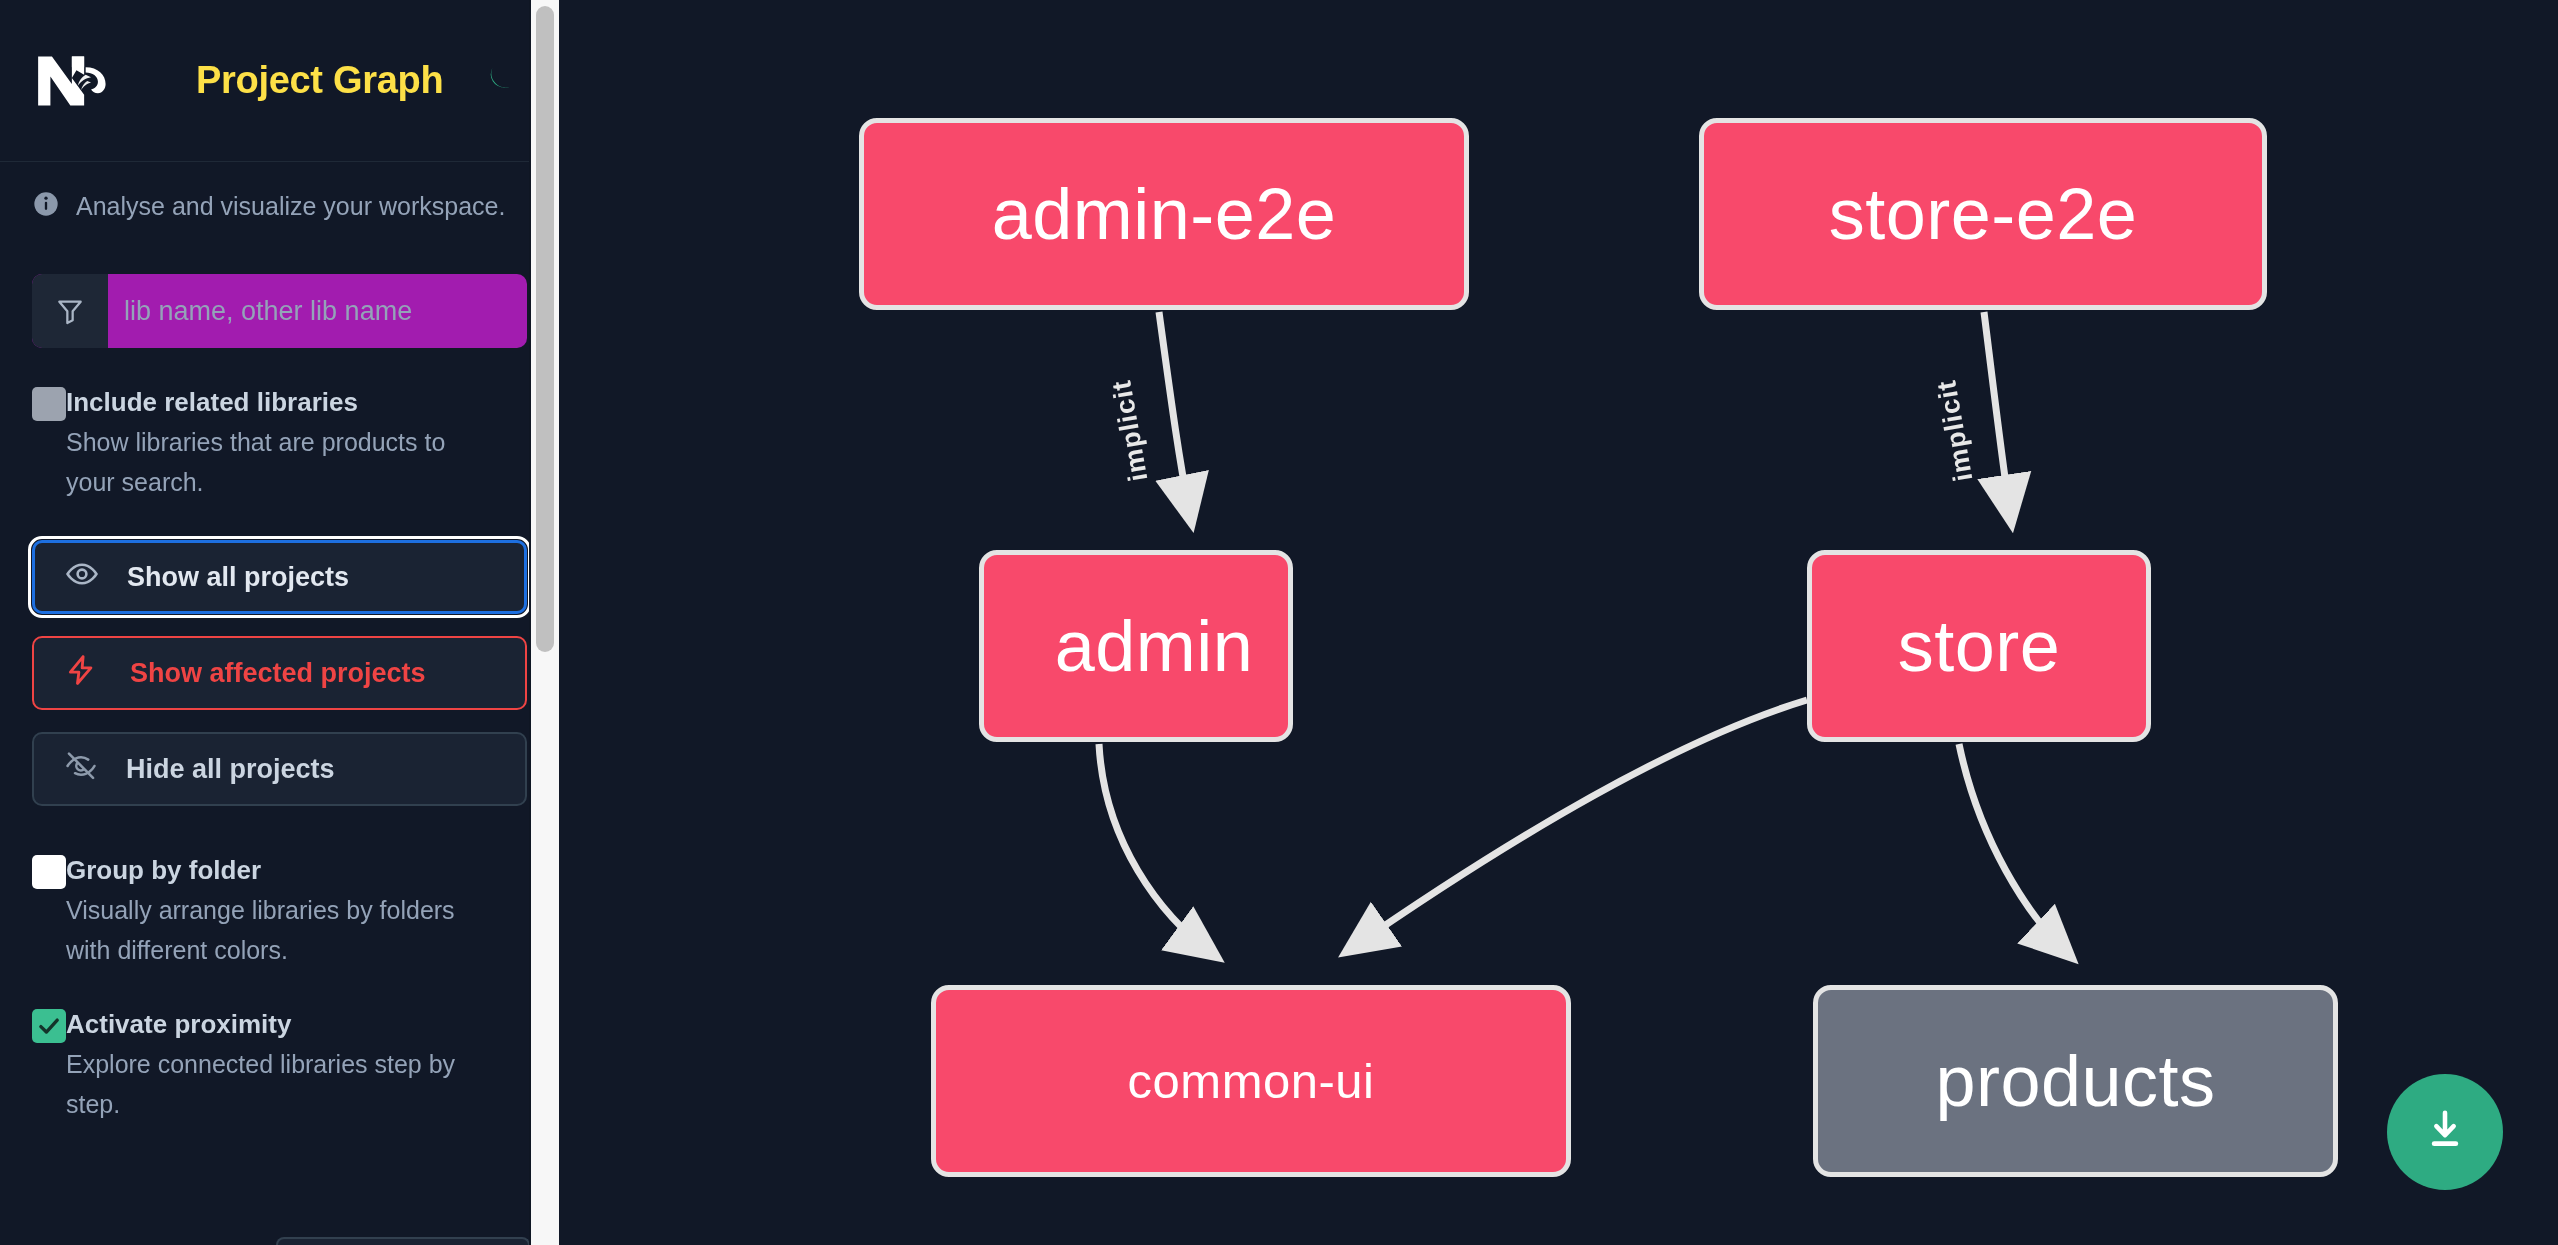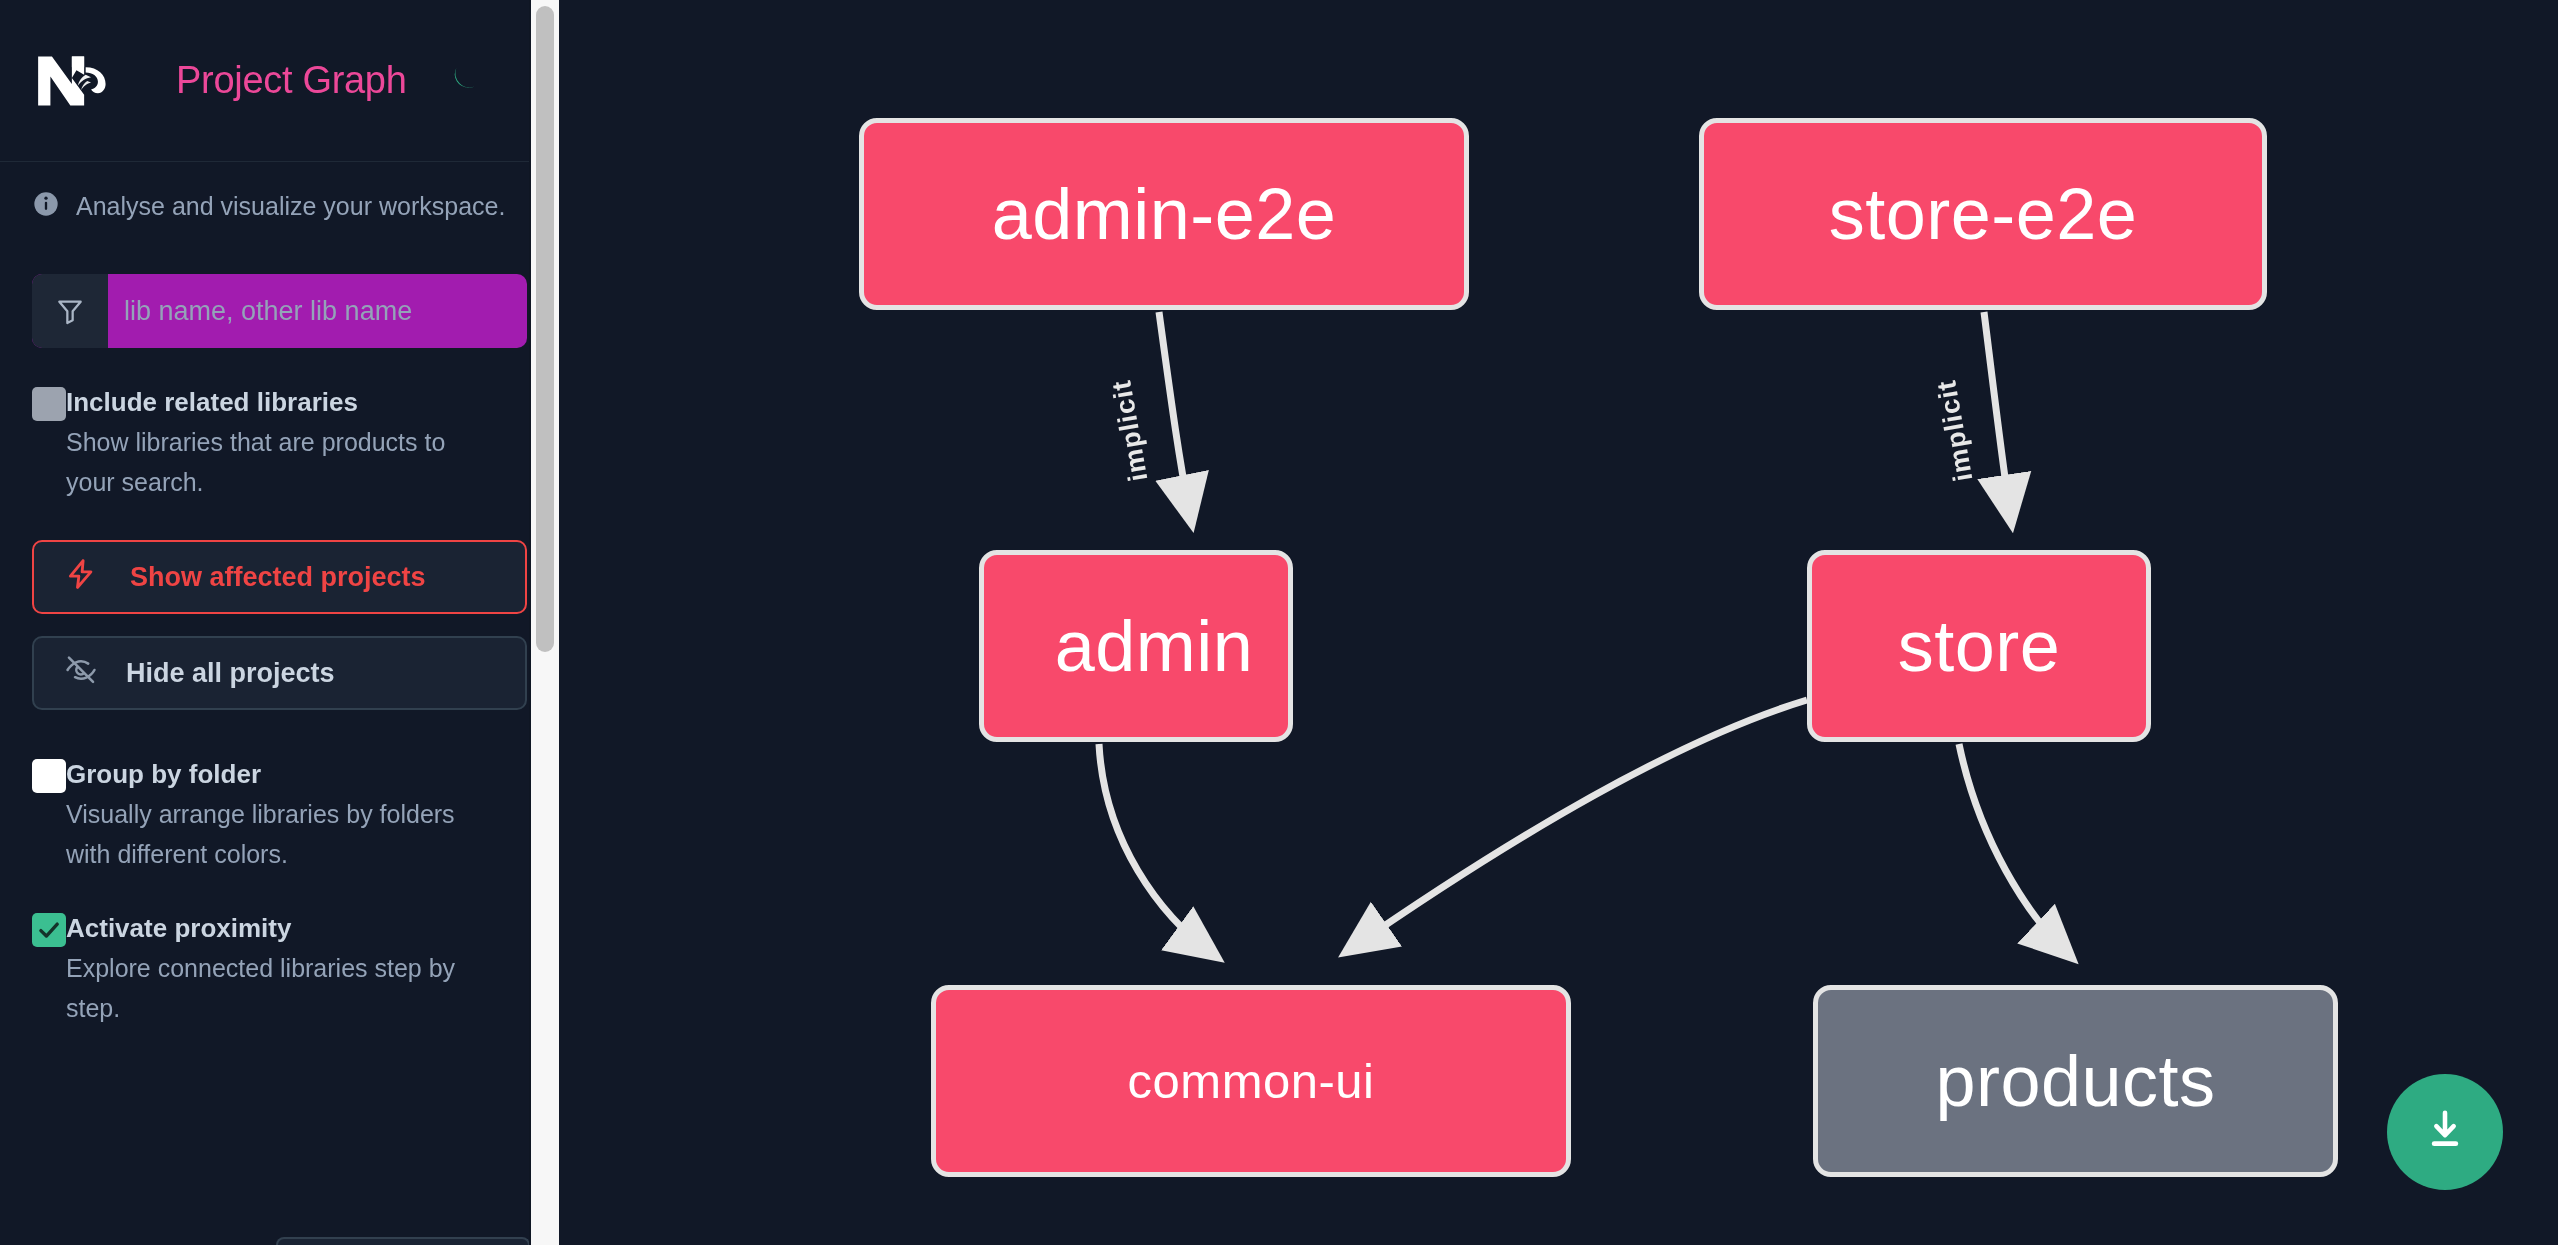--- a/index.html
+++ b/index.html
@@ -24,25 +24,25 @@
   }
   .sidebar-header {
     height: 162px;
     display: flex;
     align-items: center;
     padding: 0 32px;
     border-bottom: 1px solid #1f2937;
   }
   .nx-logo { width: 92px; height: 64px; flex: 0 0 auto; }
   .app-title {
-    color: #ec4899;
+    color: #fde047;
     font-size: 38px;
-    font-weight: 400;
+    font-weight: 700;
     letter-spacing: -0.3px;
-    margin-left: 52px;
+    margin-left: 72px;
     white-space: nowrap;
   }
   .theme-toggle {
     margin-left: 34px;
     width: 40px; height: 40px;
     display: flex; align-items: center; justify-content: center;
     cursor: pointer;
   }
 
   .tagline-row {
@@ -281,20 +281,29 @@
     <div class="check-row">
       <span class="cbox gray"></span>
       <span class="check-texts">
         <span class="check-title">Include related libraries</span>
         <span class="check-desc">Show libraries that are products to your search.</span>
       </span>
     </div>
 
     <div class="btn-stack">
 
+      <div class="gbtn focused">
+        <span>
+          <svg viewBox="0 0 24 24" width="34" height="34" aria-hidden="true">
+            <path d="M1.8 12S5.6 5.5 12 5.5 22.2 12 22.2 12 18.4 18.5 12 18.5 1.8 12 1.8 12z" fill="none" stroke="#aab6c6" stroke-width="1.8"></path>
+            <circle cx="12" cy="12" r="3.1" fill="none" stroke="#aab6c6" stroke-width="1.8"></circle>
+          </svg>
+        </span>
+        <span>Show all projects</span>
+      </div>
 
       <div class="gbtn danger">
         <span>
           <svg viewBox="0 0 24 24" width="34" height="34" aria-hidden="true">
             <path d="M13.5 2.5 4.5 13.5h6L9.5 21.5 19 10.5h-6.2z" fill="none" stroke="#ef4444" stroke-width="2" stroke-linejoin="round"></path>
           </svg>
         </span>
         <span>Show affected projects</span>
       </div>
 

